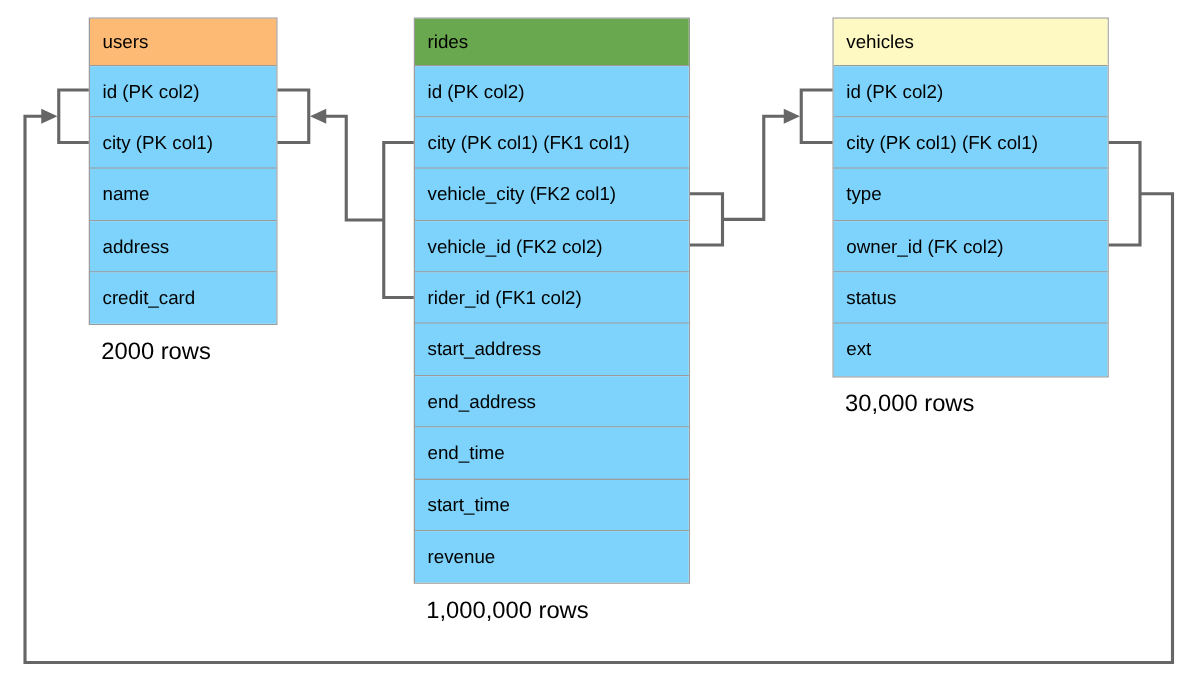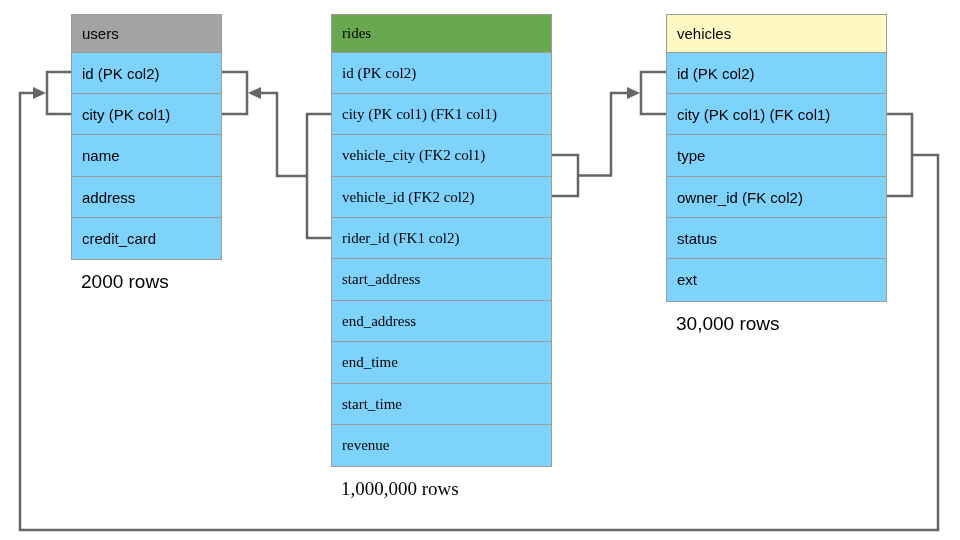--- a/index.html
+++ b/index.html
@@ -31,31 +31,31 @@
   .connector { fill:none; stroke:var(--line-color); stroke-width:2.5px; }
   .arrowhead { fill:var(--line-color); stroke:none; }
 </style>
 </head>
 <body>
 
 <div class="canvas">
 
   <div class="table-wrap" style="left:71px; top:14px; width:151px;">
     <div class="table-box">
-      <div class="thead" style="background: #a3a3a3;">users</div>
+      <div class="thead" style="background: #fdba74;">users</div>
       <div class="cell">id (PK col2)</div>
       <div class="cell">city (PK col1)</div>
       <div class="cell">name</div>
       <div class="cell">address</div>
       <div class="cell">credit_card</div>
     </div>
     <div class="rowcount">2000 rows</div>
   </div>
 
-  <div class="table-wrap" style="left:331px; top:14px; width:221px;font-family:Liberation Serif, serif;">
+  <div class="table-wrap" style="left:331px; top:14px; width:221px;">
     <div class="table-box">
       <div class="thead" style="background: rgb(106, 168, 79);">rides</div>
       <div class="cell">id (PK col2)</div>
       <div class="cell">city (PK col1) (FK1 col1)</div>
       <div class="cell">vehicle_city (FK2 col1)</div>
       <div class="cell">vehicle_id (FK2 col2)</div>
       <div class="cell">rider_id (FK1 col2)</div>
       <div class="cell">start_address</div>
       <div class="cell">end_address</div>
       <div class="cell">end_time</div>

